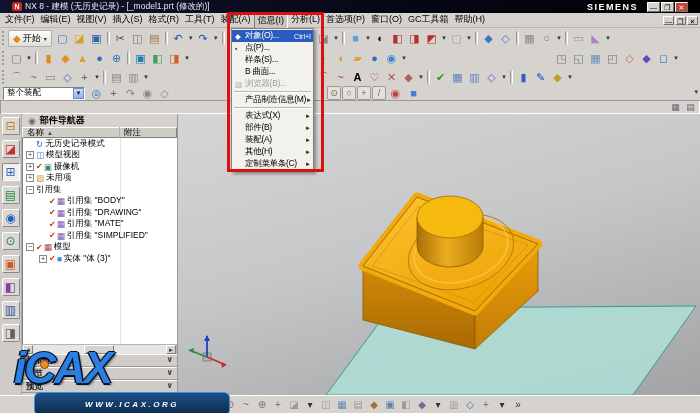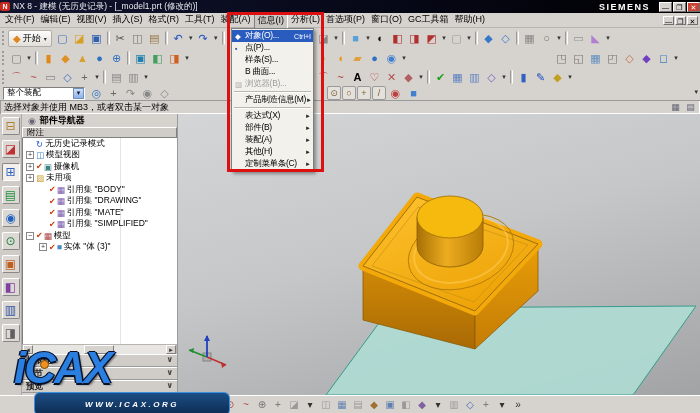--- a/index.html
+++ b/index.html
@@ -1,21 +1,21 @@
 <!DOCTYPE html>
 <html><head>
 <meta charset="utf-8">
 <style>
   html,body{margin:0;padding:0;background:#555;}
   *{box-sizing:border-box;font-family:"Liberation Sans","DejaVu Sans",sans-serif;}
   #app{position:relative;width:700px;height:413px;overflow:hidden;background:#d6d3ce;user-select:none;}
 
   
   #titlebar{position:absolute;left:0;top:0;width:700px;height:13px;display:flex;align-items:center;
-    background:linear-gradient(90deg,#10142e,#060715 60%,#000);color:#e9e9ef;font-size:8.5px;padding:0 0;}
+    background:linear-gradient(90deg,#10142e,#060715 60%,#000);color:#e9e9ef;font-size:8.5px;padding:0 12px;}
   #nxicon{width:10px;height:9px;background:#c92a1e;color:#fff;font-size:7px;font-weight:bold;line-height:9px;
     text-align:center;border-radius:2px;margin-right:3px;flex:none;}
   #brand{margin-left:auto;font-weight:bold;letter-spacing:1.5px;font-size:9px;color:#fff;margin-right:8px;}
   .wbtn{width:13px;height:10px;font-size:7px;line-height:9px;text-align:center;color:#000;
     background:#d6d3ce;border:1px solid #fff;border-right-color:#707070;border-bottom-color:#707070;margin-left:1px;flex:none;}
   .wbtn.close{background:#c84434;color:#fff;}
 
   
   #menubar{position:absolute;left:0;top:13px;width:700px;height:15px;display:flex;align-items:center;
     background:#d6d3ce;border-bottom:1px solid #b8b5b0;font-size:9px;padding-left:2px;}
@@ -317,21 +317,20 @@
         <span class="tbi bx" style="color:#806030">○</span>
         <span class="tbi bx" style="color:#806030">+</span>
         <span class="tbi bx" style="color:#806030">/</span>
         <span class="tbi" style="color:#c04040">◉</span>
         <span class="tbi" style="color:#4080d0">■</span>
       </span>
     <span class="ovf">▾</span>
   </div>
 
   <div id="statusbar">
-    <span>选择对象并使用 MB3，或者双击某一对象</span>
     <span class="ricons">
 
     <span class="tbi" style="color:#667">▦</span>
         <span class="tbi" style="color:#667">▤</span>
       </span>
   </div>
 
   <div id="resbar">
 
   <span class="rtab" style="color:#b08030">⊟</span>
@@ -345,20 +344,24 @@
       <span class="rtab" style="color:#3050a0">▥</span>
       <span class="rtab" style="color:#606060">◨</span>
     </div>
 
   <div id="panel">
     <div id="panelhdr">
       <span class="pico">◉</span>
       <span>部件导航器</span>
     </div>
     <div id="colhdr">
+      <span class="c1">
+        <span>名称</span>
+        <span class="sort">▲</span>
+      </span>
       <span class="c2">附注</span>
     </div>
     <div id="tree">
       <div class="gridline"></div>
       <div>
 
           <div class="trow i0">
             <span class="exp"></span>
 
             <span class="tico" style="color:#2255cc">↻</span>
@@ -379,20 +382,25 @@
             <span class="tlbl">摄像机</span>
           </div>
 
           <div class="trow i0">
             <span class="exp">+</span>
 
             <span class="tico" style="color:#c8a030">▨</span>
             <span class="tlbl">未用项</span>
           </div>
 
+          <div class="trow i0">
+            <span class="exp">−</span>
+
+            <span class="tlbl">引用集</span>
+          </div>
 
           <div class="trow i1">
             <span class="exp"></span>
             <span class="chk">✔</span>
             <span class="tico" style="color:#7755aa">▦</span>
             <span class="tlbl">引用集 "BODY"</span>
           </div>
 
           <div class="trow i1">
             <span class="exp"></span>

